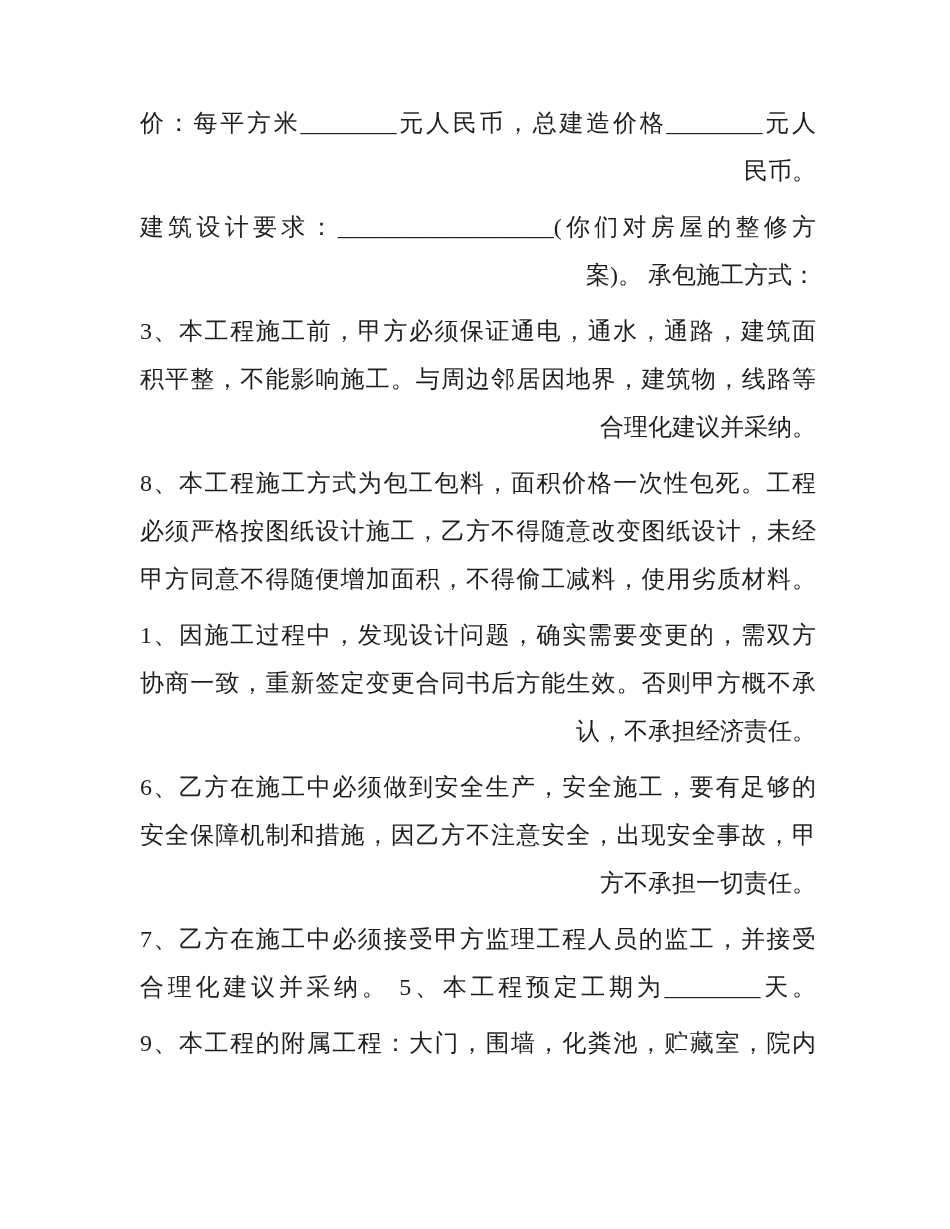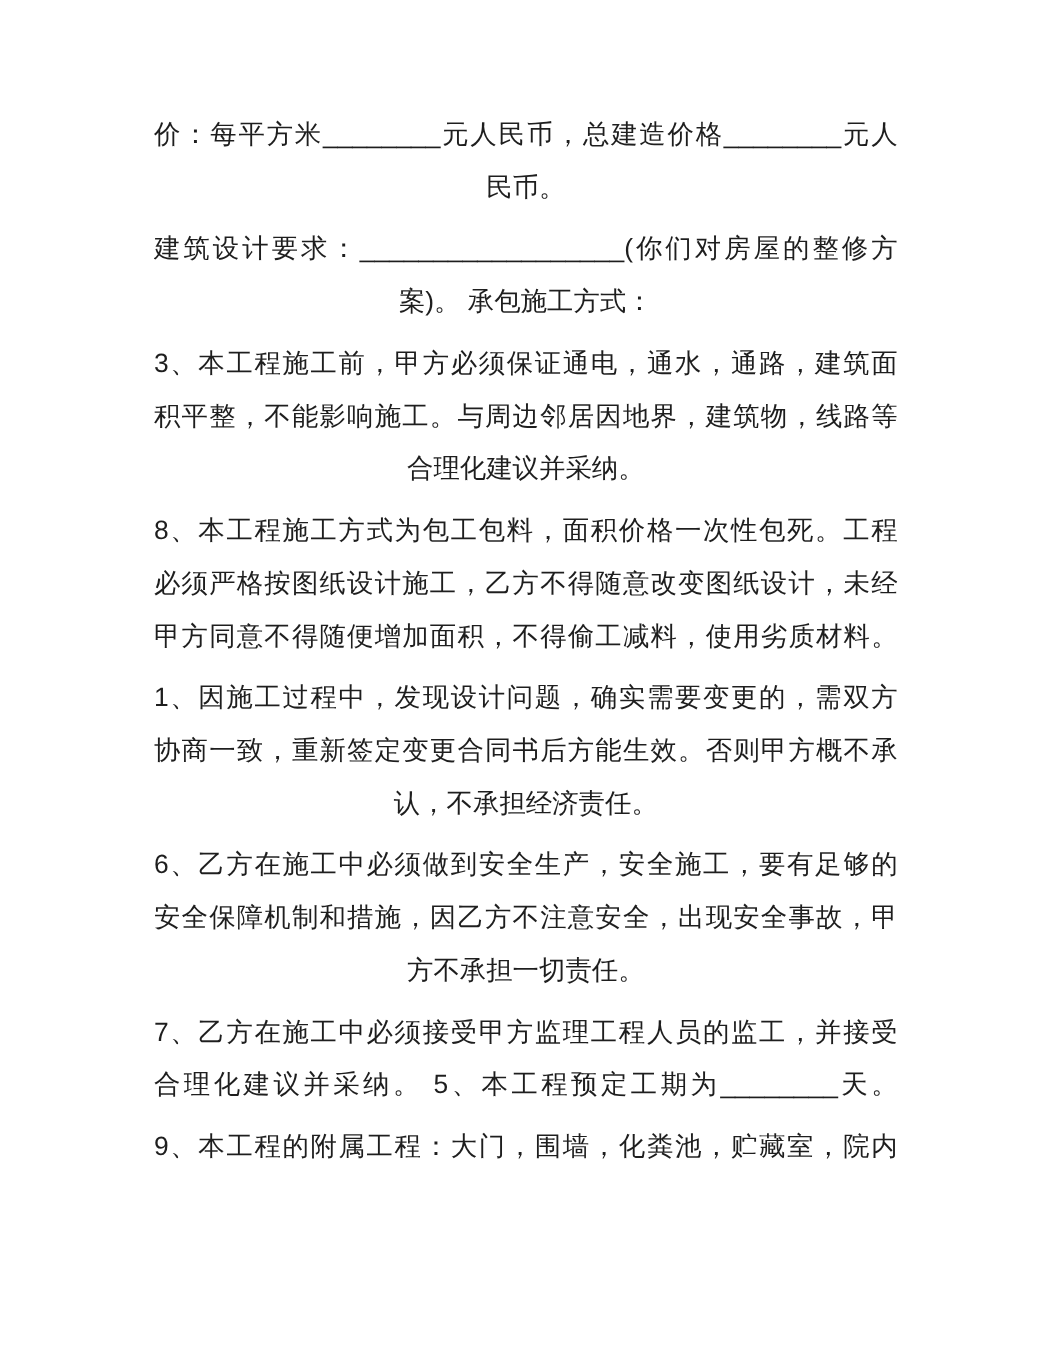--- a/index.html
+++ b/index.html
@@ -11,34 +11,34 @@
     height: 1229px;
     background: #ffffff;
     position: relative;
     overflow: hidden;
   }
   .doc {
     position: absolute;
     left: 140px;
     top: 99px;
     width: 676px;
-    font-family: Liberation Sans, sans-serif;
+    font-family: Liberation Serif, serif;
     font-size: 24px;
     color: #1e1e1e;
     font-weight: 400;
   }
   .para {
     margin: 0 0 8px 0;
   }
   .line {
     height: 48px;
     line-height: 48px;
     white-space: normal;
     overflow: hidden;
-    text-align: center;
+    text-align: right;
   }
   .line.just {
     text-align: justify;
     text-align-last: justify;
   }
 </style>
 </head>
 <body>
 
 <div class="doc">

